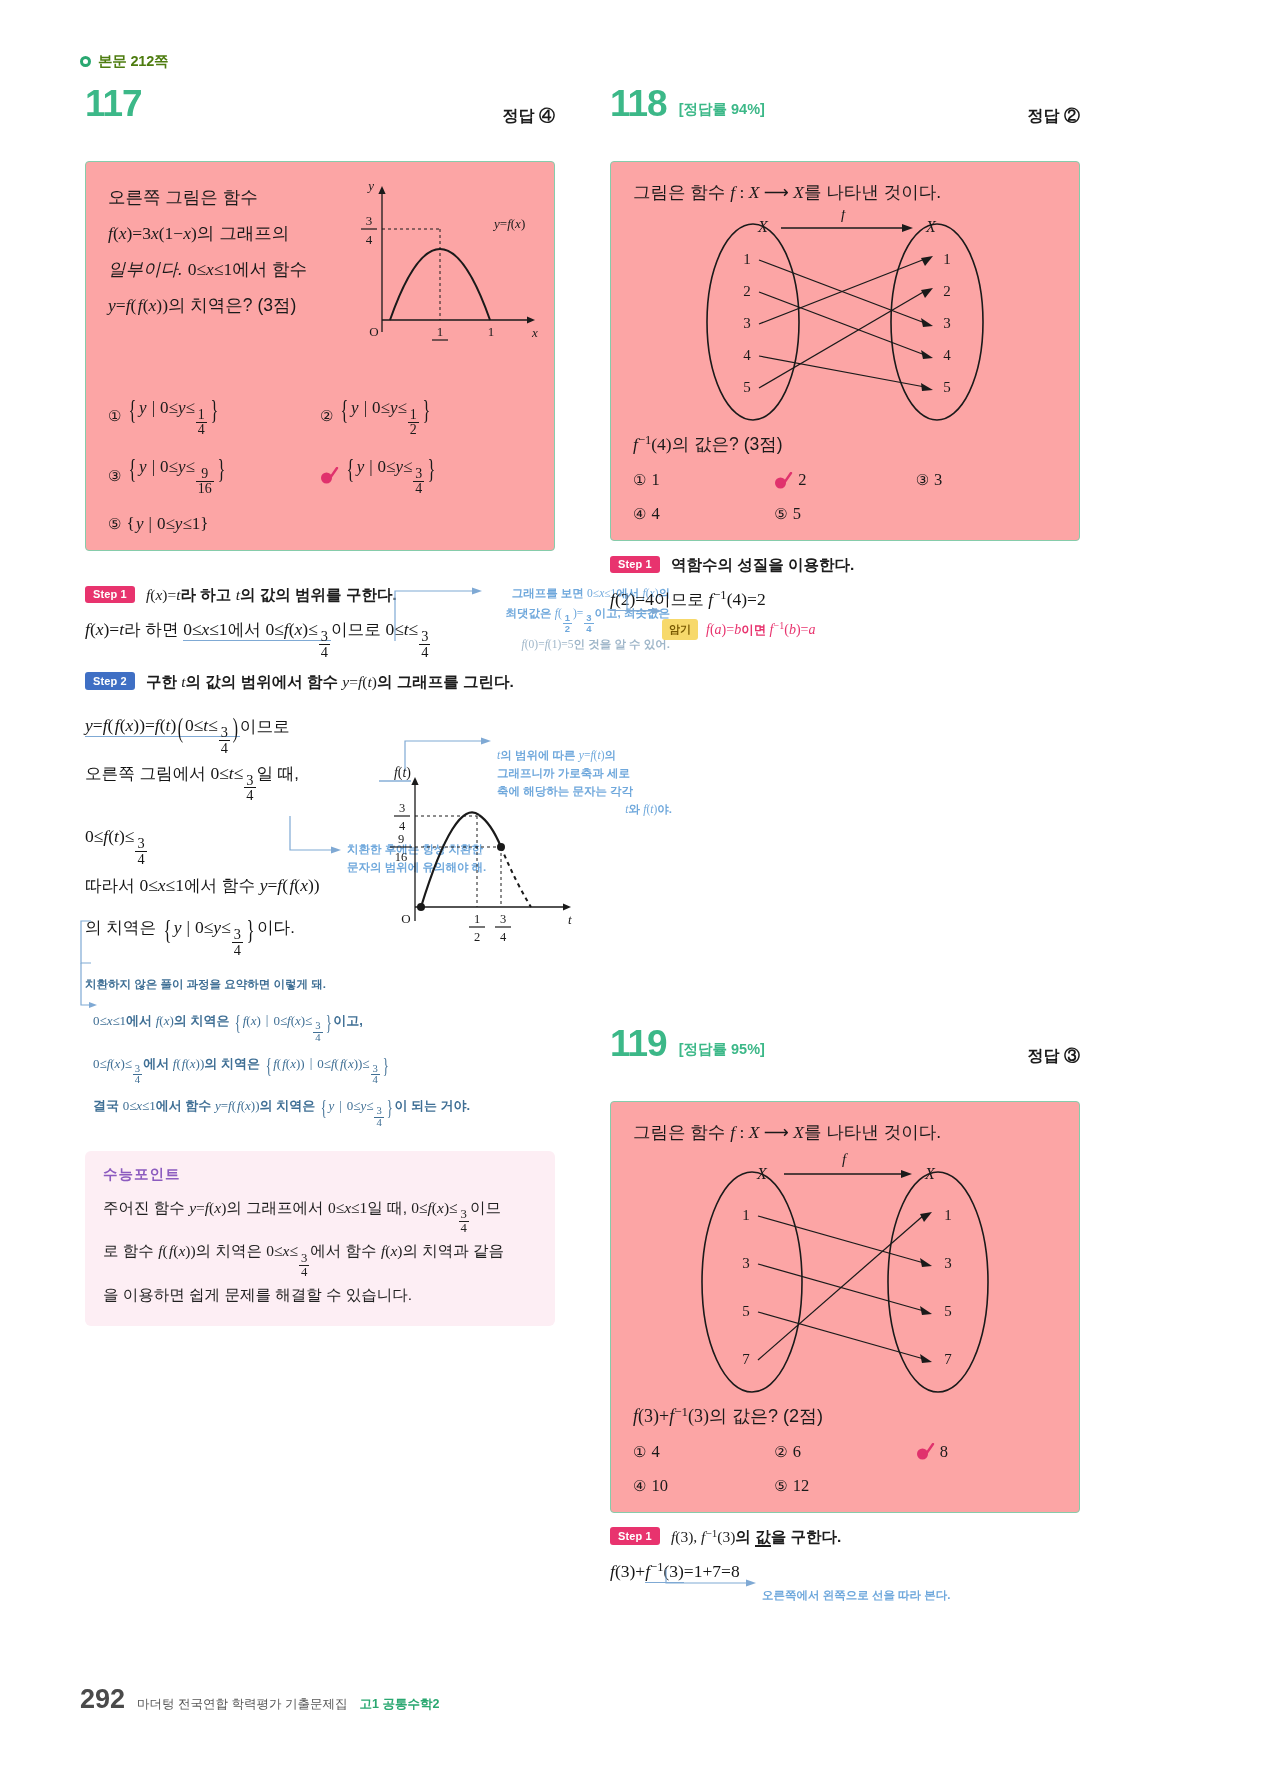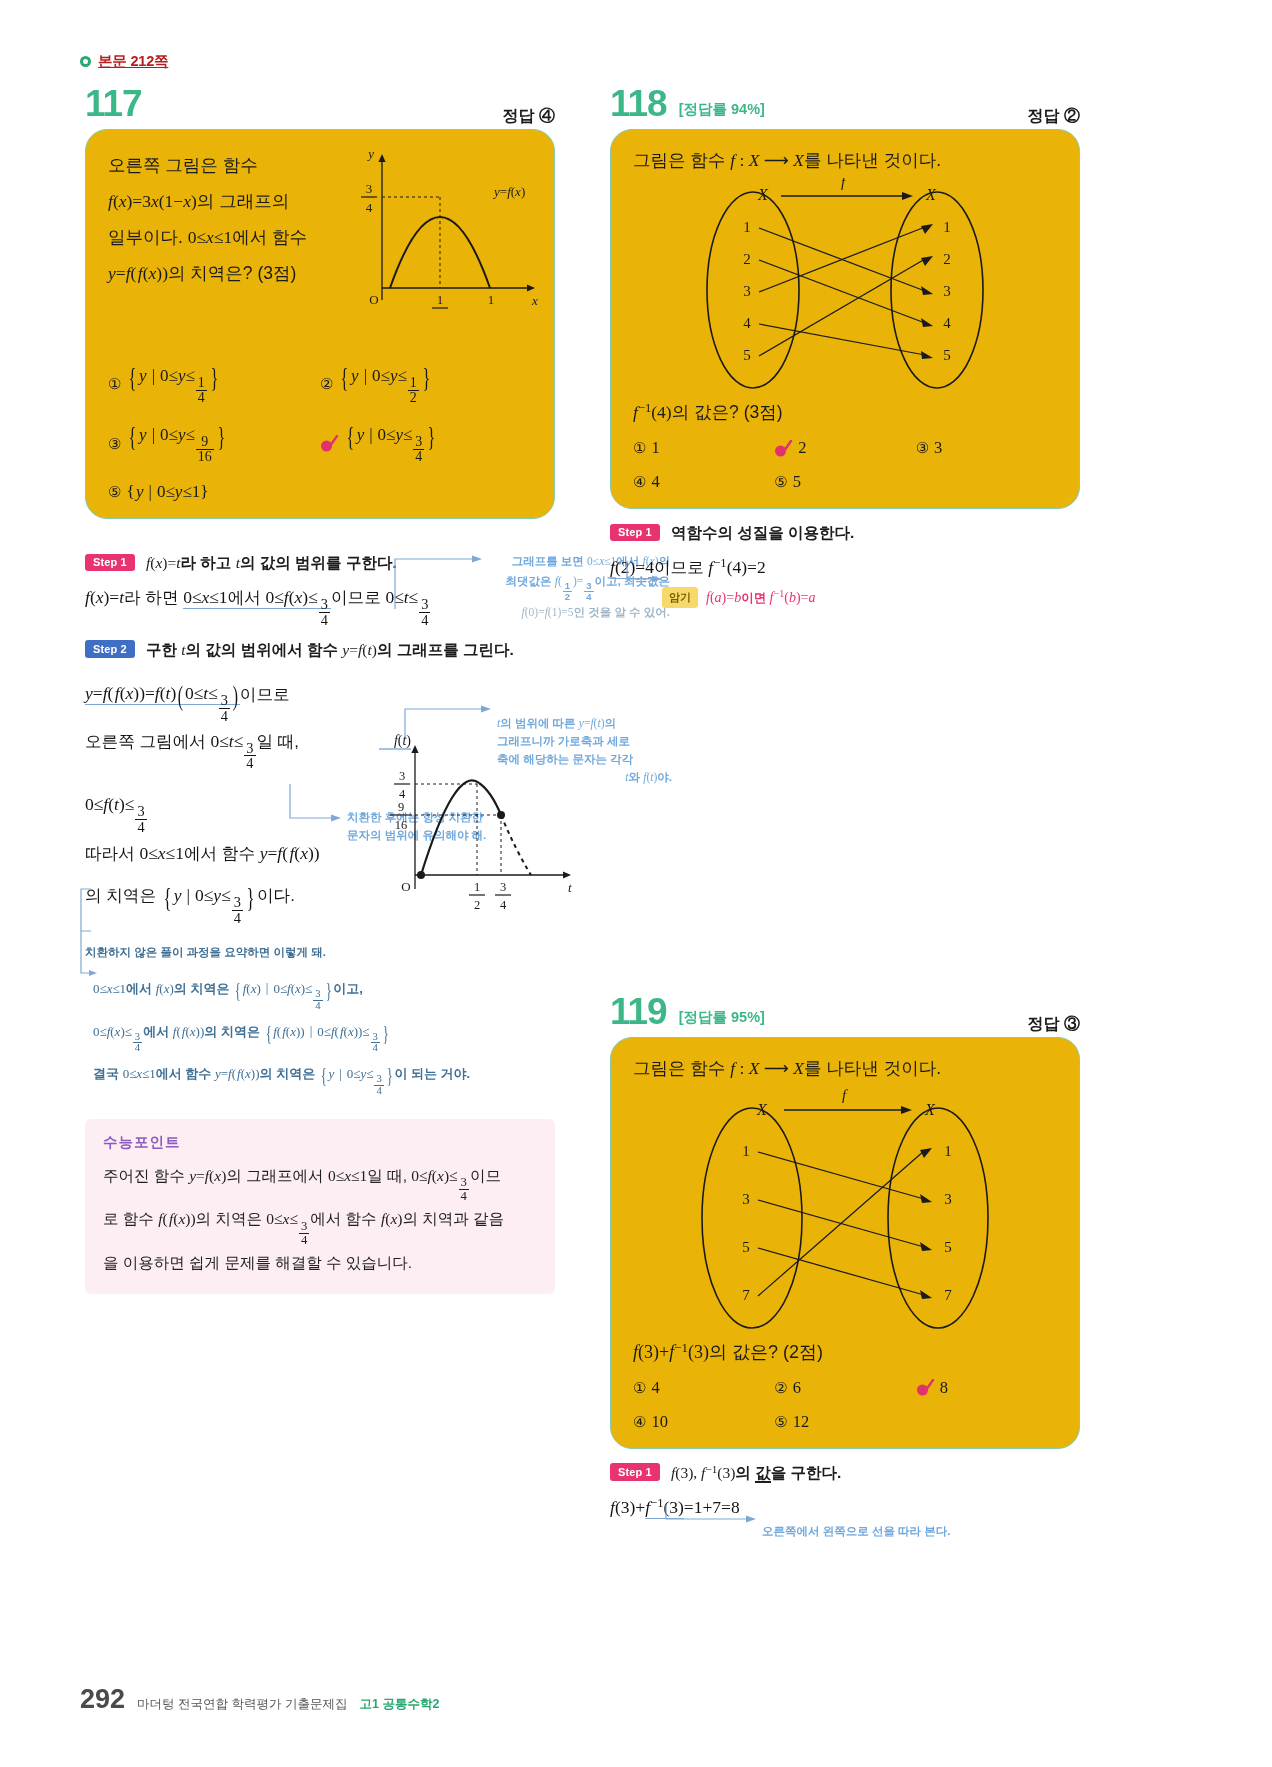--- a/index.html
+++ b/index.html
@@ -27,38 +27,38 @@
 
   .setbar { display:inline-block; padding:0 5px; }
   .brace-l, .brace-r { display:inline-block; font-size:1.55em; font-weight:300;
       transform:scaleX(0.62); vertical-align:-0.22em; }
 
   
   #ref-mark { position:absolute; left:80px; top:52px; display:flex; align-items:center; gap:7px; }
   #ref-mark .ring { width:11px; height:11px; border-radius:50%;
       border:3px solid #2aa871; display:block; }
   #ref-mark .txt { font-family:"Liberation Sans", sans-serif; font-weight:700;
-      font-size:14.5px; color:#b91c1c; letter-spacing:-0.2px;text-decoration:underline; }
+      font-size:14.5px; color:#4d7c0f; letter-spacing:-0.2px; }
 
   
   .col-left  { position:absolute; left:85px;  top:85px; width:470px; }
   .col-right { position:absolute; left:610px; top:85px; width:470px; }
 
   
   .prob-head { display:flex; align-items:baseline; height:44px; position:relative; }
   .prob-no { font-family:"Liberation Sans", sans-serif; font-weight:700;
       font-size:37px; color:#3cb888; letter-spacing:-1px; line-height:1; }
   .prob-rate { font-family:"Liberation Sans", sans-serif; font-weight:700;
       font-size:14.5px; color:#3cb888; margin-left:12px; position:relative; top:-2px; }
   .prob-ans { position:absolute; right:0; bottom:2px;
       font-family:"Liberation Sans", sans-serif; font-weight:700; font-size:16px; color:#1b1b1b; }
 
   
-  .card { border:1.4px solid #86ccab; border-radius:22px; background:#eab308;
-      padding:18px 22px 16px 22px; position:relative; }
+  .card { border:1.4px solid #86ccab; border-radius:4px; background:#fca5a5;
+      padding:18px 22px 16px 22px; position:relative;margin-top:32px; }
 
   
   .step { display:inline-block; color:#fff; font-family:"Liberation Sans", sans-serif;
       font-weight:700; font-size:11px; padding:2.5px 8px 3px; border-radius:3px;
       letter-spacing:0.1px; vertical-align:2px; }
   .step.s1 { background:#e8336e; }
   .step.s2 { background:#3f6fc4; }
   .step-line { font-family:"Liberation Sans", sans-serif; font-weight:700;
       font-size:15.5px; color:#1c1c1c; margin:10px 0 6px; }
   .step-line .mi, .step-line .mn { font-family:"Liberation Serif", serif; font-weight:400; }
@@ -133,21 +133,21 @@
       <span class="prob-ans">정답 ④</span>
     </div>
 
     <div class="card" style="min-height:310px;">
       <div style="width:250px; font-size:17.5px; line-height:2.05;">
         <div class="kr" style="font-weight:400;">오른쪽 그림은 함수</div>
         <div>
           <span class="mi">f</span><span class="mn">(</span><span class="mi">x</span><span class="mn">)=3</span><span class="mi">x</span><span class="mn">(1−</span><span class="mi">x</span><span class="mn">)</span><span class="kr" style="font-weight:400;">의 그래프의</span>
         </div>
         <div>
-          <span class="kr" style="font-weight:400;">일부이다. </span><span class="mn">0≤</span><span class="mi">x</span><span class="mn">≤1</span><span class="kr" style="font-weight:400;">에서 함수</span>
+          <span class="kr" style="font-weight:400;font-style:italic;">일부이다. </span><span class="mn">0≤</span><span class="mi">x</span><span class="mn">≤1</span><span class="kr" style="font-weight:400;">에서 함수</span>
         </div>
         <div>
           <span class="mi">y</span><span class="mn">=</span><span class="mi">f</span><span class="mn">( </span><span class="mi">f</span><span class="mn">(</span><span class="mi">x</span><span class="mn">))</span><span class="kr" style="font-weight:400;">의 치역은? (3점)</span>
         </div>
       </div>
 
       <svg class="abs" style="left:258px; top:18px;" width="195" height="165" viewBox="0 0 195 165">
 
         <line x1="38" y1="140" x2="185" y2="140" stroke="#1a1a1a" stroke-width="1.3"></line>
         <line x1="38" y1="152" x2="38" y2="12" stroke="#1a1a1a" stroke-width="1.3"></line>

